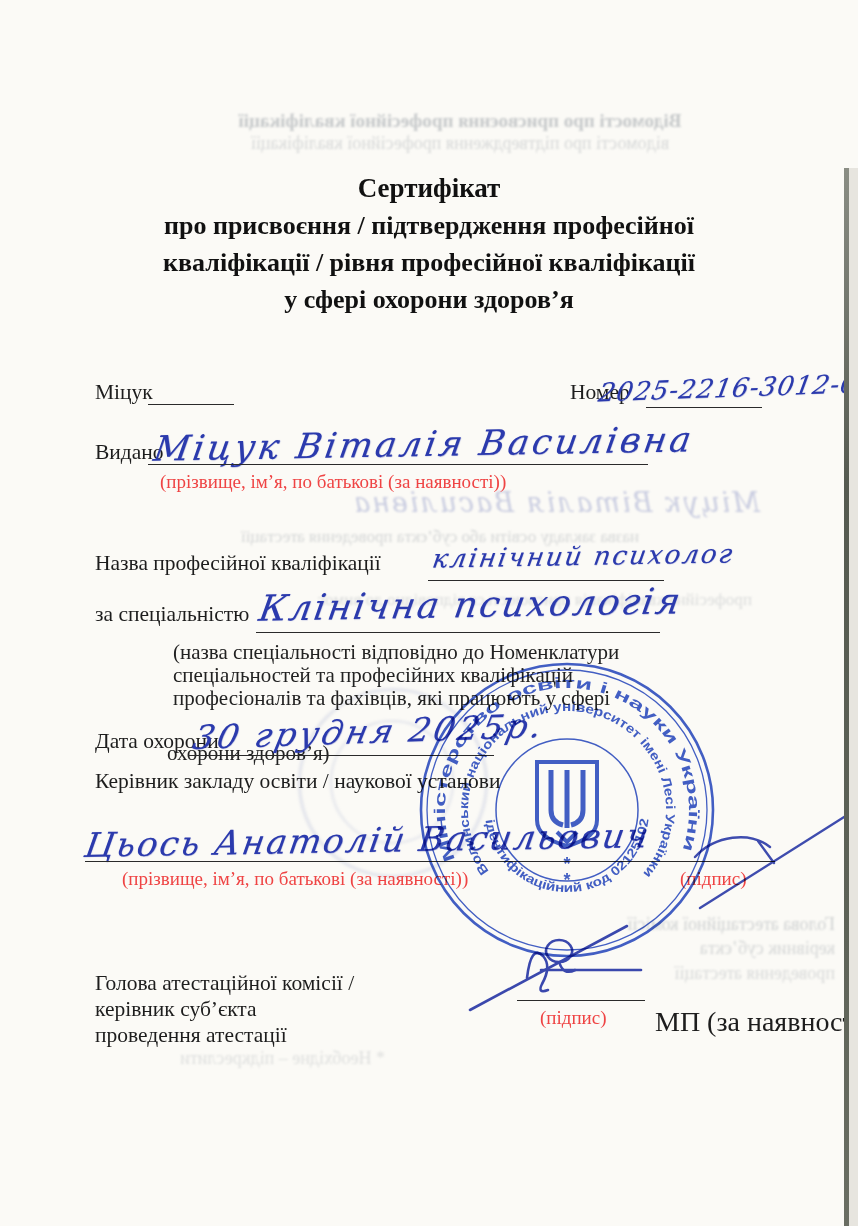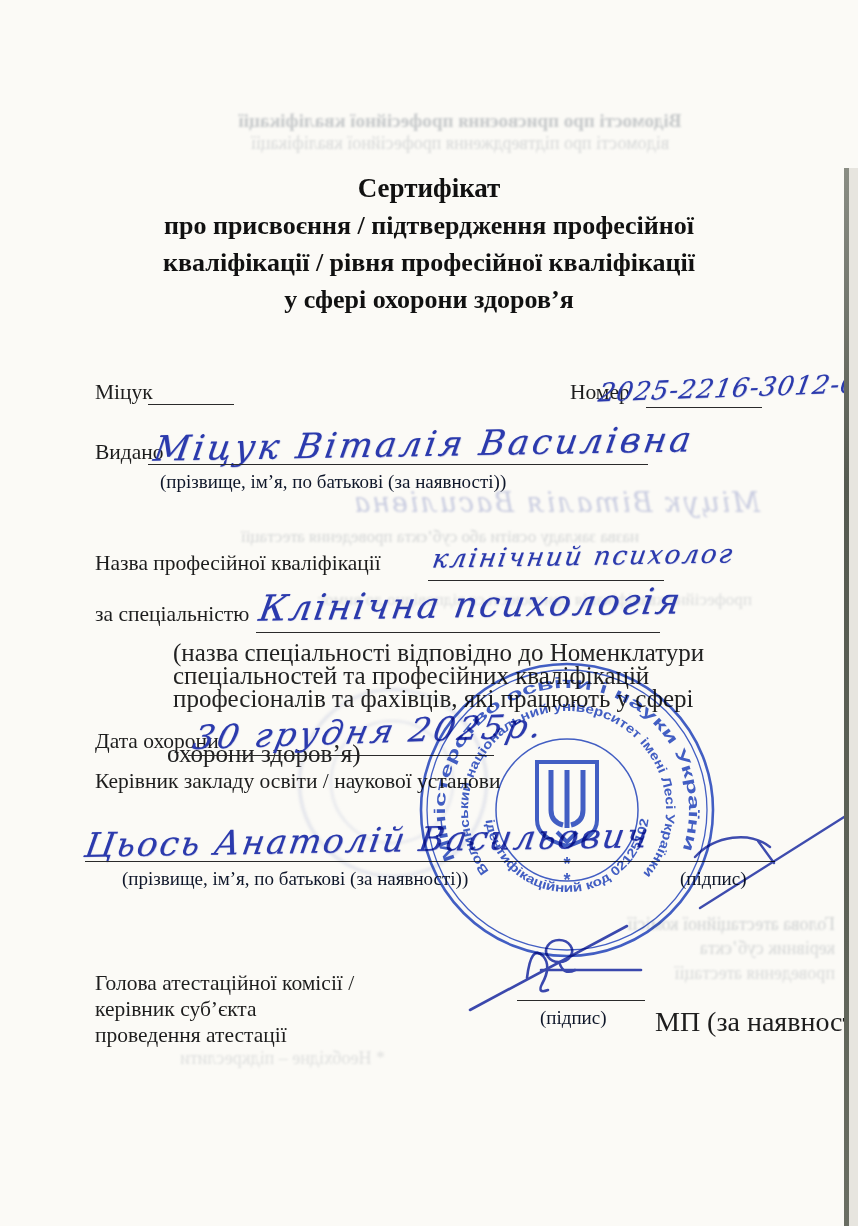--- a/index.html
+++ b/index.html
@@ -5,22 +5,22 @@
   html,body{margin:0;padding:0;background:#e9e7e2;}
   .page{
     position:relative;width:858px;height:1226px;margin:0 auto;
     background:#fbfaf6;overflow:hidden;
     font-family:"Liberation Serif",serif;color:#1d1d1d;
   }
   
   .title{position:absolute;top:170px;left:0;width:100%;text-align:center;font-weight:bold;line-height:37px;font-size:26px;color:#111;}
   .title .t1{font-size:27px;}
   .lbl{position:absolute;font-size:21.5px;white-space:nowrap;}
-  .cap{position:absolute;font-size:19px;color:#0f172a;white-space:nowrap;}
-  .cap-block{position:absolute;font-size:25px;line-height:23px;color:#222;}
+  .cap{position:absolute;font-size:19px;color:#ef4444;white-space:nowrap;}
+  .cap-block{position:absolute;font-size:21px;line-height:23px;color:#222;}
   .uline{position:absolute;border-bottom:1.6px solid #2a2a2a;height:0;}
   
   .hand{
     position:absolute;font-family:"DejaVu Serif",serif;font-style:italic;
     color:#2b3aad;white-space:nowrap;letter-spacing:1px;
     transform:skewX(-10deg) rotate(-1deg);
     text-shadow:0.4px 0.4px 0.8px rgba(43,58,173,.45);
   }
   
   .stamp{position:absolute;left:417px;top:660px;width:300px;height:300px;mix-blend-mode:multiply;opacity:.9;}

